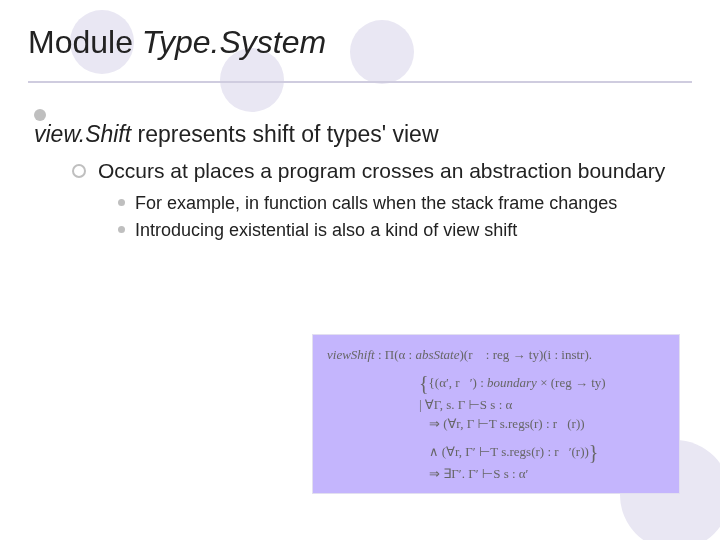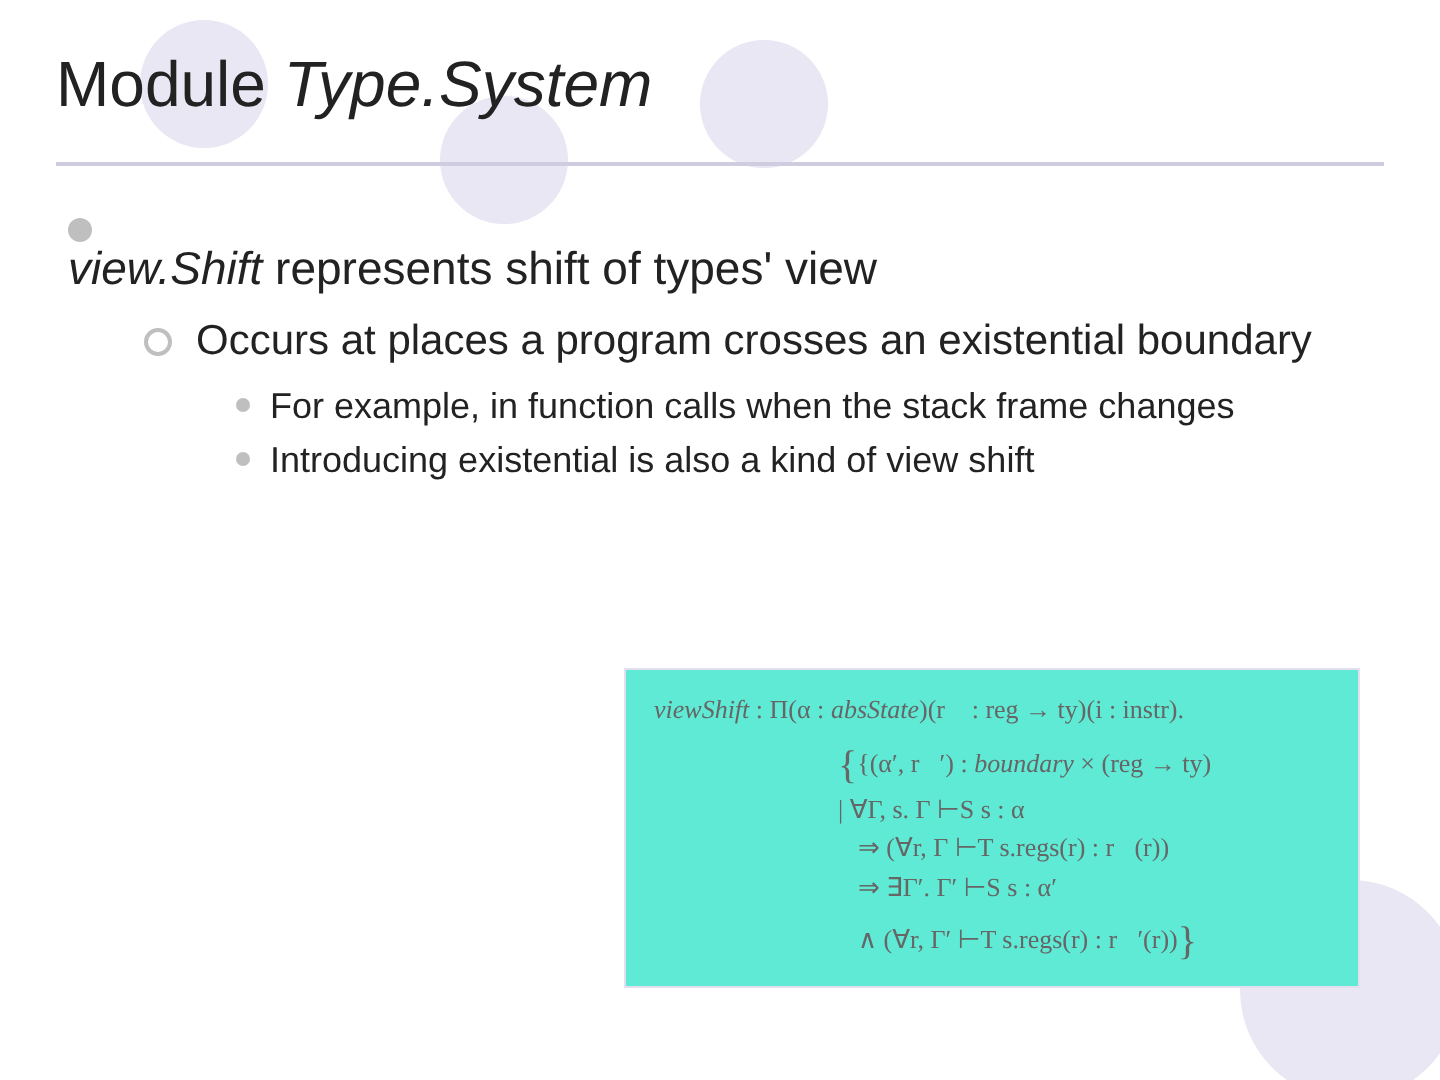--- a/index.html
+++ b/index.html
@@ -88,21 +88,21 @@
     margin: 7px 10px 0 0;
     flex: 0 0 auto;
   }
 
   
   .mathbox {
     position: absolute;
     right: 40px;
     bottom: 46px;
     width: 368px;
-    background: #5eead4;
+    background: #c4b5fd;
     border: 1px solid #e2dff0;
     color: #666;
     padding: 10px 12px 10px 14px;
     font-family: "Times New Roman", Times, serif;
     font-size: 13px;
     line-height: 1.5;
     box-sizing: border-box;
     z-index: 2;
   }
   .mathbox .row { white-space: nowrap; }
@@ -127,21 +127,21 @@
 
   <div class="lvl1">
     <span class="dot"></span>
     <span class="txt">
       <span class="em">view.Shift</span><span> represents shift of types' view</span>
     </span>
   </div>
 
   <div class="lvl2">
     <span class="ring"></span>
-    <span>Occurs at places a program crosses an existential boundary</span>
+    <span>Occurs at places a program crosses an abstraction boundary</span>
   </div>
 
   <div class="lvl3">
     <span class="sdot"></span>
     <span>For example, in function calls when the stack frame changes</span>
   </div>
 
   <div class="lvl3">
     <span class="sdot"></span>
     <span>Introducing existential is also a kind of view shift</span>
@@ -154,20 +154,20 @@
     <div class="row ind1">
       <span class="bigbrace">{</span><span>{(α′, r⃗′) : </span><span class="em">boundary</span><span> × (reg → ty)</span>
     </div>
     <div class="row ind1">
       <span>| ∀Γ, s. Γ ⊢S  s : α</span>
     </div>
     <div class="row ind2">
       <span>⇒  (∀r, Γ ⊢T  s.regs(r) : r⃗(r))</span>
     </div>
     <div class="row ind2">
-      <span>⇒  ∃Γ′. Γ′ ⊢S  s : α′</span>
+      <span>∧  (∀r, Γ′ ⊢T  s.regs(r) : r⃗′(r))</span><span class="bigbrace">}</span>
     </div>
     <div class="row ind2">
-      <span>∧  (∀r, Γ′ ⊢T  s.regs(r) : r⃗′(r))</span><span class="bigbrace">}</span>
+      <span>⇒  ∃Γ′. Γ′ ⊢S  s : α′</span>
     </div>
   </div>
 
 </div>
 
 </body></html>

